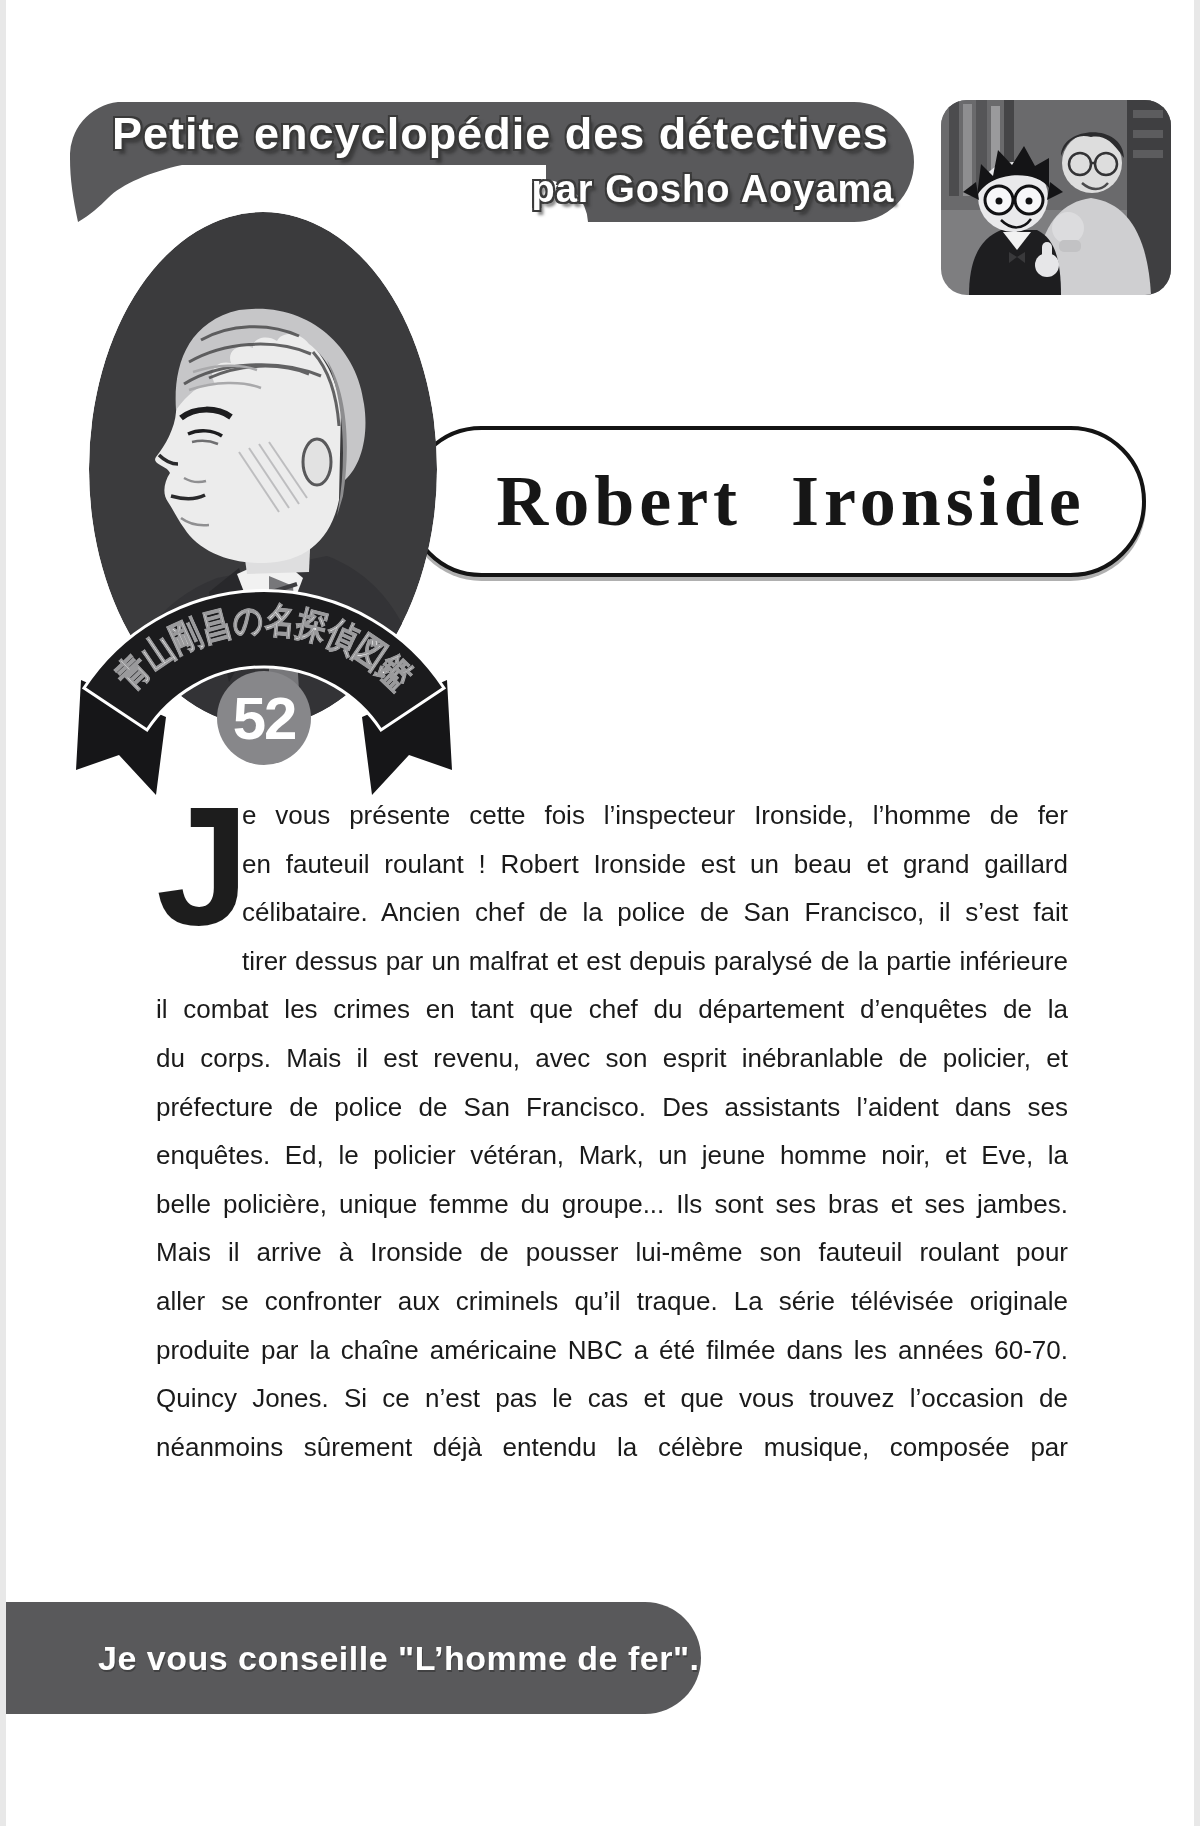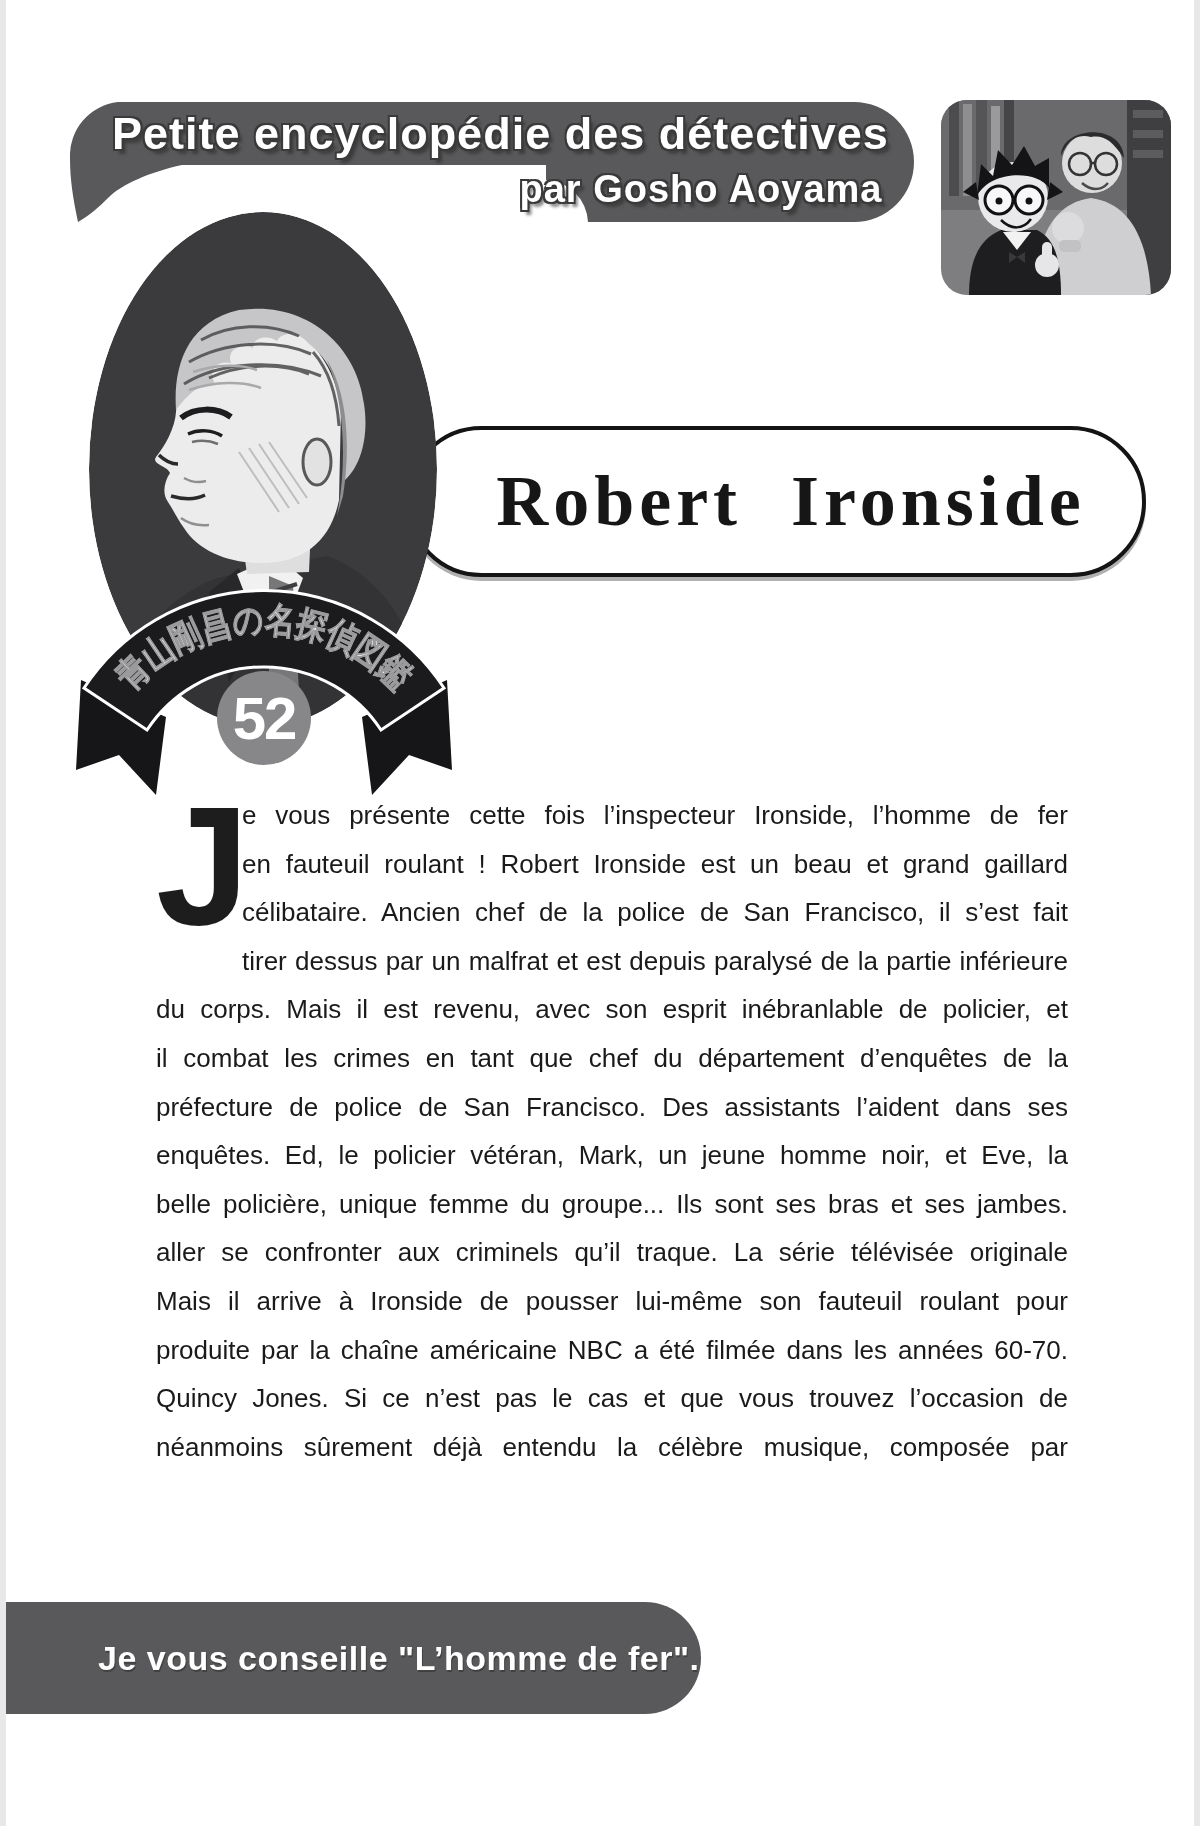--- a/index.html
+++ b/index.html
@@ -15,21 +15,21 @@
   #top-banner svg{position:absolute;left:0;top:0;}
   .banner-text{
     position:absolute;color:#ffffff;font-weight:bold;text-align:center;
     text-shadow:
       -2px -2px 0 #3a3a3a, 2px -2px 0 #3a3a3a,
       -2px  2px 0 #3a3a3a, 2px  2px 0 #3a3a3a,
       4px 5px 3px rgba(40,40,40,.55);
     letter-spacing:1px;white-space:nowrap;
   }
   #banner-title{left:42px;top:6px;width:768px;font-size:45px;}
-  #banner-subtitle{left:440px;top:66px;width:382px;font-size:38px;}
+  #banner-subtitle{left:452px;top:66px;width:382px;font-size:38px;}
 
   
   #author-photo{left:935px;top:100px;width:230px;height:195px;border-radius:26px;overflow:hidden;}
 
   
   #name-pill{
     left:400px;top:426px;width:740px;height:151px;background:#ffffff;
     border:4px solid #141414;border-radius:78px;box-sizing:border-box;
     box-shadow:0 4px 0 rgba(30,30,30,.35);
     display:flex;align-items:center;justify-content:center;z-index:1;
@@ -232,27 +232,27 @@
     </svg>
   </div>
 
   <div class="abs" id="article">
     <div class="dropcap">J</div>
     <div id="article-lines">
         <div class="line">e vous présente cette fois l’inspecteur Ironside, l’homme de fer</div>
         <div class="line">en fauteuil roulant ! Robert Ironside est un beau et grand gaillard</div>
         <div class="line">célibataire. Ancien chef de la police de San Francisco, il s’est fait</div>
         <div class="line">tirer dessus par un malfrat et est depuis paralysé de la partie inférieure</div>
+        <div class="line">il combat les crimes en tant que chef du département d’enquêtes de la</div>
         <div class="line">du corps. Mais il est revenu, avec son esprit inébranlable de policier, et</div>
-        <div class="line">il combat les crimes en tant que chef du département d’enquêtes de la</div>
         <div class="line">préfecture de police de San Francisco. Des assistants l’aident dans ses</div>
         <div class="line">enquêtes. Ed, le policier vétéran, Mark, un jeune homme noir, et Eve, la</div>
         <div class="line">belle policière, unique femme du groupe... Ils sont ses bras et ses jambes.</div>
+        <div class="line">Mais il arrive à Ironside de pousser lui-même son fauteuil roulant pour</div>
         <div class="line">aller se confronter aux criminels qu’il traque. La série télévisée originale</div>
-        <div class="line">Mais il arrive à Ironside de pousser lui-même son fauteuil roulant pour</div>
         <div class="line">produite par la chaîne américaine NBC a été filmée dans les années 60-70.</div>
         <div class="line">Quincy Jones. Si ce n’est pas le cas et que vous trouvez l’occasion de</div>
         <div class="line">néanmoins sûrement déjà entendu la célèbre musique, composée par</div>
       </div>
   </div>
 
   <div class="abs" id="footer-banner">
     <div id="footer-text">Je vous conseille "L’homme de fer".</div>
   </div>
 

